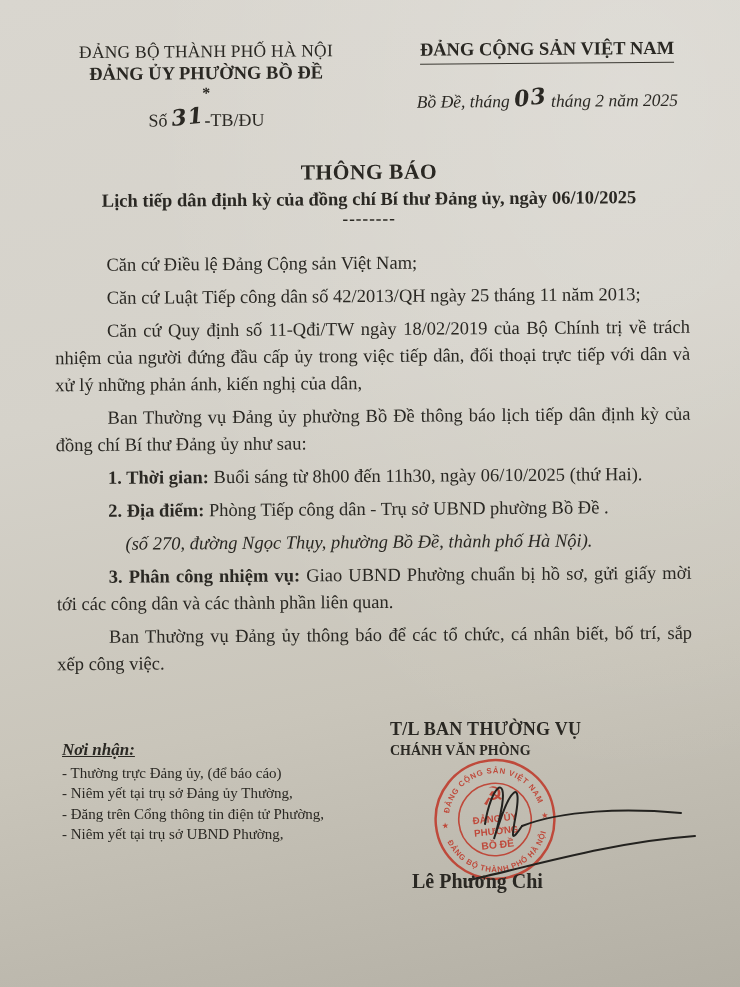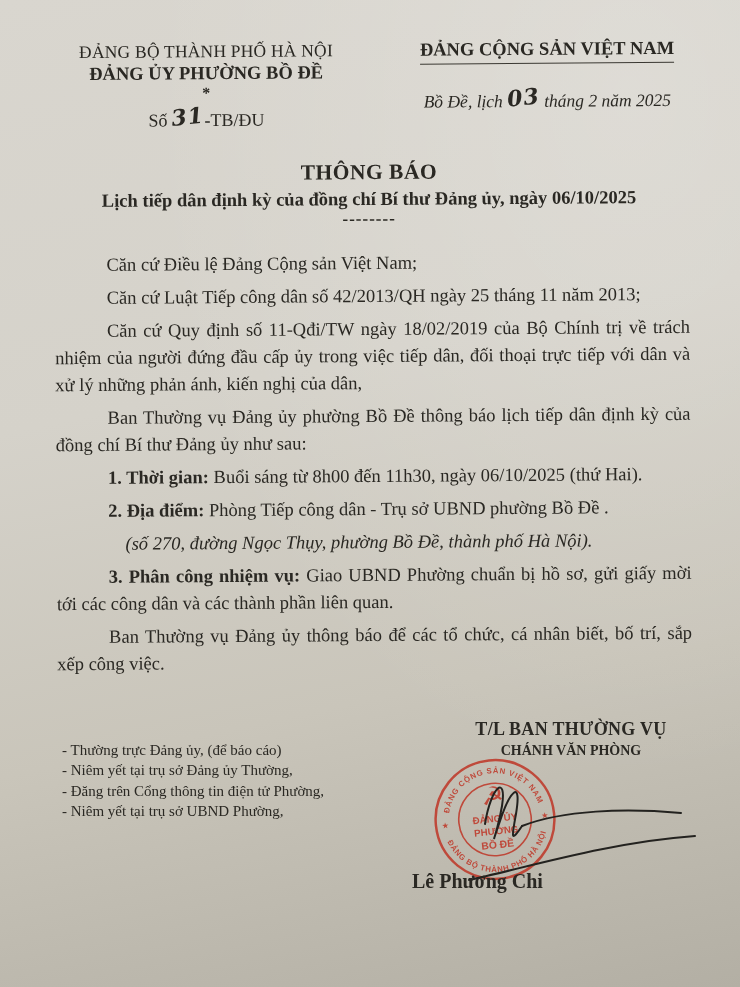--- a/index.html
+++ b/index.html
@@ -34,21 +34,21 @@
   .title-sub { font-size:18.5px; font-weight:bold; margin-top:4px; }
   .title-dashes { font-size:17px; font-weight:bold; letter-spacing:1px; line-height:14px; margin-top:2px; }
 
   
   .body { padding:24px 50px 0 55px; font-size:18.5px; line-height:1.46; text-align:justify; }
   .body p { text-indent:52px; margin-bottom:6px; }
   .body p.note { text-indent:0; text-align:center; font-style:italic; padding-right:30px; }
   .lead { font-weight:bold; }
 
   
-  .sig-block { position:absolute; top:719px; left:406px; width:330px; text-align:center; }
+  .sig-block { position:absolute; top:719px; left:390px; width:330px; }
   .sig-line1 { font-size:18px; font-weight:bold; letter-spacing:.3px; }
   .sig-line2 { font-size:14px; font-weight:bold; margin-top:3px; }
   .signer-name { position:absolute; top:870px; left:412px; width:230px; font-size:20px; font-weight:bold; }
 
   .recipients { position:absolute; top:740px; left:62px; }
   .recipients-heading { font-size:17px; font-weight:bold; font-style:italic; text-decoration:underline; margin-bottom:3px; }
   .recipients-item { font-size:15px; line-height:1.36; }
 
   .seal { position:absolute; top:757px; left:420px; width:150px; height:125px; opacity:.88; transform:rotate(-6deg); }
   .sig-hand { position:absolute; top:766px; left:455px; width:250px; height:118px; }
@@ -61,21 +61,21 @@
 
     <div class="hdr">
       <div class="hdr-left">
         <div class="org-parent">ĐẢNG BỘ THÀNH PHỐ HÀ NỘI</div>
         <div class="org-name">ĐẢNG ỦY PHƯỜNG BỒ ĐỀ</div>
         <div class="star-sep">*</div>
         <div class="doc-number"><span>Số </span><span class="handwrite">31</span><span>-TB/ĐU</span></div>
       </div>
       <div class="hdr-right">
         <span class="motto">ĐẢNG CỘNG SẢN VIỆT NAM</span>
-        <div class="dateline"><span>Bồ Đề, lịch </span><span class="handwrite">03</span><span> tháng 2 năm 2025</span></div>
+        <div class="dateline"><span>Bồ Đề, tháng </span><span class="handwrite">03</span><span> tháng 2 năm 2025</span></div>
       </div>
     </div>
 
     <div class="title-block">
       <div class="title-main">THÔNG BÁO</div>
       <div class="title-sub">Lịch tiếp dân định kỳ của đồng chí Bí thư Đảng ủy, ngày 06/10/2025</div>
       <div class="title-dashes">--------</div>
     </div>
 
     <div class="body">
@@ -90,20 +90,21 @@
       <p>Ban Thường vụ Đảng ủy thông báo để các tổ chức, cá nhân biết, bố trí, sắp xếp công việc.</p>
     </div>
   </div>
 
   <div class="sig-block">
     <div class="sig-line1">T/L BAN THƯỜNG VỤ</div>
     <div class="sig-line2">CHÁNH VĂN PHÒNG</div>
   </div>
 
   <div class="recipients">
+    <div class="recipients-heading">Nơi nhận:</div>
     <div class="recipients-item">- Thường trực Đảng ủy, (để báo cáo)</div>
     <div class="recipients-item">- Niêm yết tại trụ sở Đảng ủy Thường,</div>
     <div class="recipients-item">- Đăng trên Cổng thông tin điện tử Phường,</div>
     <div class="recipients-item">- Niêm yết tại trụ sở UBND Phường,</div>
   </div>
 
   <svg class="seal" viewBox="0 0 200 200">
     <defs>
       <path id="arcTop" d="M 26,100 A 74,74 0 0 1 174,100"></path>
       <path id="arcBottom" d="M 16,100 A 84,84 0 0 0 184,100"></path>

